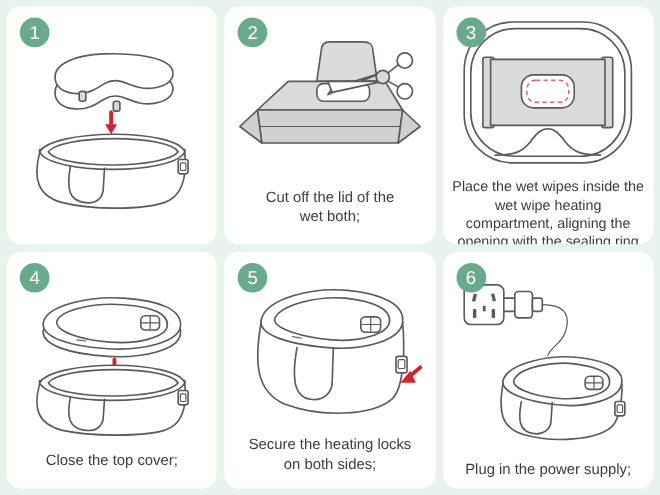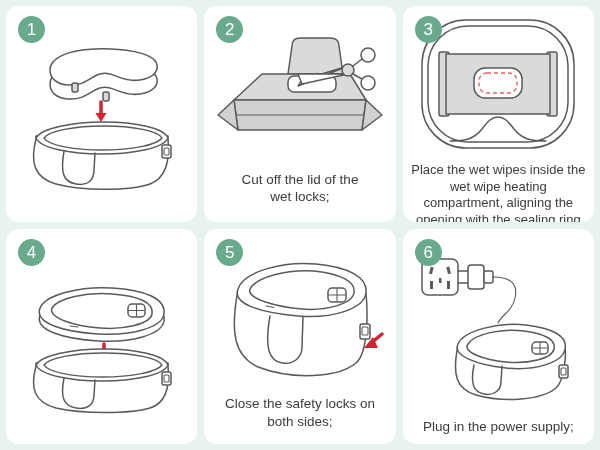--- a/index.html
+++ b/index.html
@@ -122,21 +122,21 @@
           <path class="wh" d="M88,70 L138,50 L92,64 Z"></path>
           <path class="wh" d="M88,58 L138,58 L92,68 Z"></path>
           <circle class="gy" cx="138" cy="54" r="6"></circle>
           <line class="ln" x1="143" y1="50" x2="152" y2="43"></line>
           <line class="ln" x1="143" y1="58" x2="152" y2="63"></line>
           <circle class="wh" cx="158" cy="39" r="7"></circle>
           <circle class="wh" cx="158" cy="67" r="7"></circle>
         </g>
       </svg>
     </div>
-    <p class="caption cap-2">Cut off the lid of the wet locks;</p>
+    <p class="caption cap-2">Cut off the lid of the wet both;</p>
   </div>
 
   <div class="panel">
     <div class="badge">
         <span>3</span>
       </div>
     <div class="art">
       <svg viewBox="0 0 180 150">
         <rect class="wh" x="14" y="8" width="152" height="128" rx="44"></rect>
         <rect class="ln" x="20" y="14" width="140" height="116" rx="40"></rect>
@@ -177,20 +177,21 @@
         <polygon class="rdh" points="86.5,89 97.5,89 92,98"></polygon>
 
         <path class="wh" d="M24,102 C18,124 22,138 44,144 C70,150 118,150 138,144 C154,139 158,122 156,102 L156,99 L24,99 Z"></path>
         <path class="wh" d="M24,101 C30,91 60,85 92,85 C124,85 152,91 156,101 C152,111 122,117 90,117 C58,117 28,111 24,101 Z"></path>
         <path class="ln" d="M32,101 C37,94 62,89 92,89 C122,89 146,94 150,101 C145,108 120,113 90,113 C60,113 36,108 32,101 Z"></path>
         <path class="ln" d="M52,114 C48,134 52,142 64,144 C76,146 82,140 82,131 L83,116"></path>
         <rect class="wh" x="150" y="108" width="9" height="13" rx="2"></rect>
         <rect class="thin" x="152" y="111" width="5" height="7" rx="1"></rect>
       </svg>
     </div>
+    <p class="caption cap-4">Close the top cover;</p>
   </div>
 
   <div class="panel">
     <div class="badge">
         <span>5</span>
       </div>
     <div class="art">
       <svg viewBox="0 0 180 150">
 
         <path class="wh" d="M28,50 C20,92 24,116 48,127 C82,140 128,138 146,123 C158,113 158,74 156,53 Z"></path>
@@ -209,21 +210,21 @@
 
         <g>
           <rect class="wh" x="150" y="84" width="10" height="15" rx="2"></rect>
           <rect class="thin" x="152" y="87" width="6" height="8" rx="1"></rect>
         </g>
 
         <line class="rdl" x1="172" y1="94" x2="160" y2="104"></line>
         <polygon class="rdh" points="163,97 168,108 154,108"></polygon>
       </svg>
     </div>
-    <p class="caption cap-5">Close the safety locks on both sides;</p>
+    <p class="caption cap-5">Secure the heating locks on both sides;</p>
   </div>
 
   <div class="panel">
     <div class="badge">
         <span>6</span>
       </div>
     <div class="art">
       <svg viewBox="0 0 180 150">
 
         <g>

